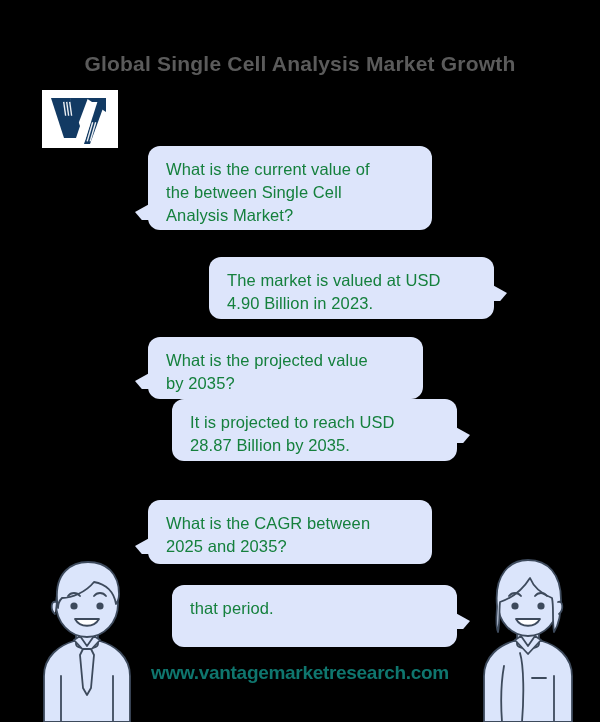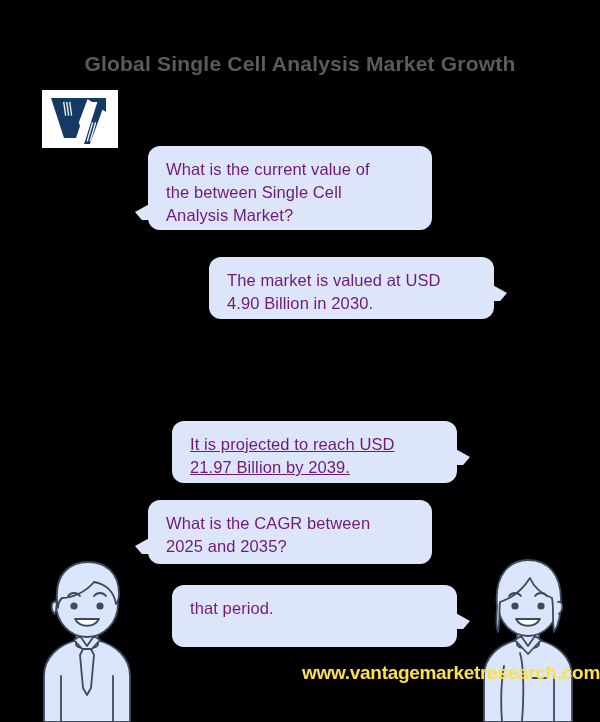--- a/index.html
+++ b/index.html
@@ -47,21 +47,21 @@
   }
   .logo-box svg { display: block; }
 
   
   .bubble {
     position: absolute;
     background: #dde5fb;
     border-radius: 12px;
     box-sizing: border-box;
     padding: 12px 16px 12px 18px;
-    color: #701a75;
+    color: #15803d;
     font-size: 16.5px;
     line-height: 23px;
     letter-spacing: 0.1px;
   }
   .bubble .line { white-space: nowrap; }
 
   
   .bubble.left::after {
     content: "";
     position: absolute;
@@ -98,24 +98,24 @@
     clip-path: polygon(100% 55%, 0% 0%, 0% 100%, 62% 100%);
     border-radius: 0 0 6px 0;
   }
 
   
   .footer-url {
     position: absolute;
     left: 0;
     top: 662px;
     width: 600px;
-    text-align: right;
+    text-align: center;
     font-size: 19px;
     font-weight: bold;
-    color: #fde047;
+    color: #0f766e;
     letter-spacing: -0.3px;
     white-space: nowrap;
   }
 
   
   .avatar {
     position: absolute;
     bottom: 0;
   }
   .avatar.male  { left: 28px;  top: 548px; }
@@ -149,27 +149,31 @@
   </div>
 
   <div class="bubble left" style="left:148px; top:146px; width:284px; height:84px;">
     <div class="line">What is the current value of</div>
     <div class="line">the between Single Cell</div>
     <div class="line">Analysis Market?</div>
   </div>
 
   <div class="bubble right" style="left:172px; top:257px; width:285px; height:62px;margin-left:37px;">
     <div class="line">The market is valued at USD</div>
-    <div class="line">4.90 Billion in 2030.</div>
-  </div>
-
-
-  <div class="bubble right" style="left:172px; top:421px; width:285px; height:62px;text-decoration:underline;">
+    <div class="line">4.90 Billion in 2023.</div>
+  </div>
+
+  <div class="bubble left" style="left:148px; top:337px; width:275px; height:62px;">
+    <div class="line">What is the projected value</div>
+    <div class="line">by 2035?</div>
+  </div>
+
+  <div class="bubble right" style="left:172px; top:399px; width:285px; height:62px;">
     <div class="line">It is projected to reach USD</div>
-    <div class="line">21.97 Billion by 2039.</div>
+    <div class="line">28.87 Billion by 2035.</div>
   </div>
 
   <div class="bubble left" style="left:148px; top:500px; width:284px; height:64px;">
     <div class="line">What is the CAGR between</div>
     <div class="line">2025 and 2035?</div>
   </div>
 
   <div class="bubble right" style="left:172px; top:585px; width:285px; height:62px;">
     <div class="line">that period.</div>
   </div>

